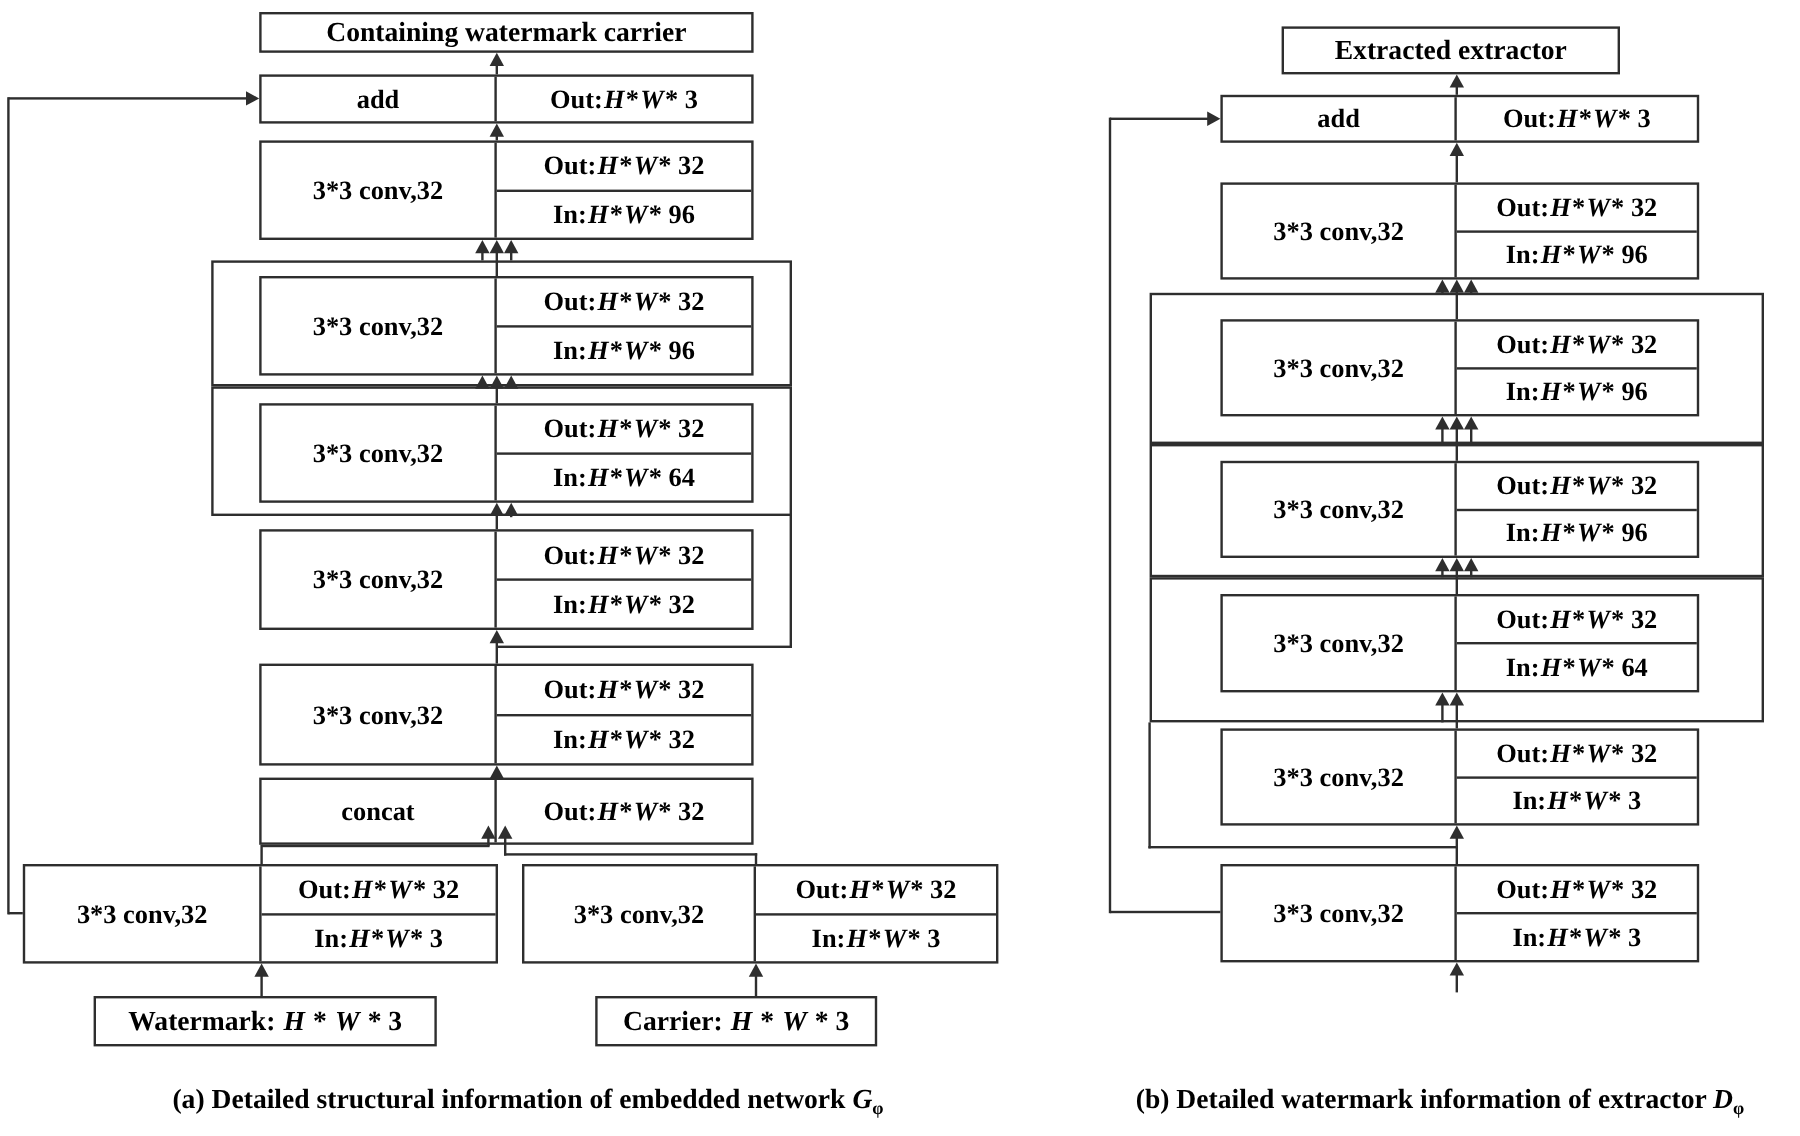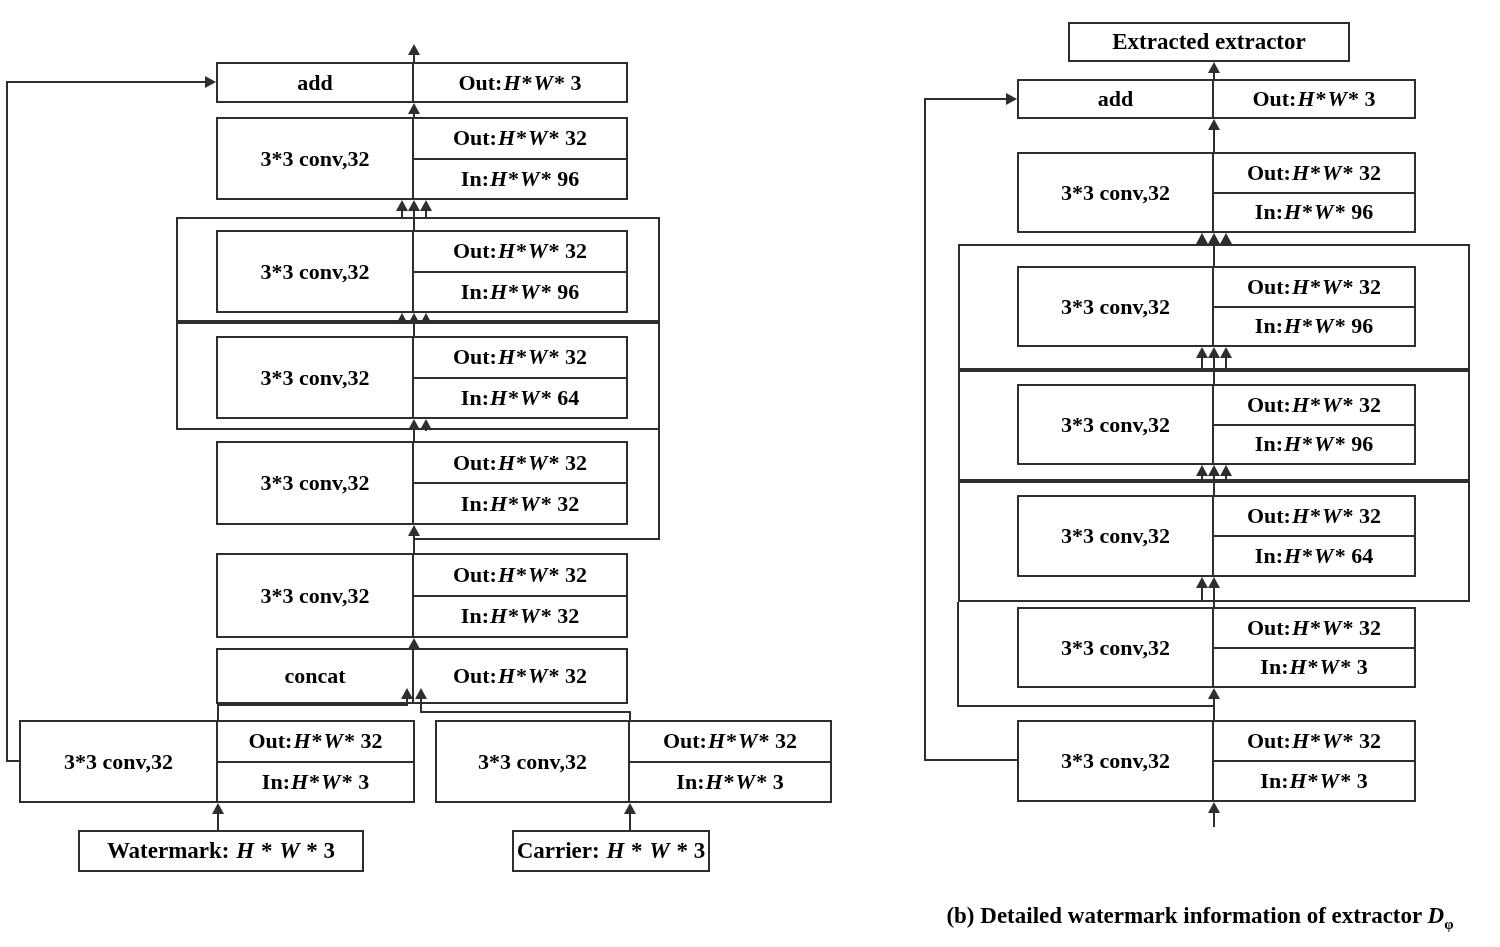--- a/index.html
+++ b/index.html
@@ -32,20 +32,23 @@
 </head>
 <body>
 
 <div class="figure">
 
   <div class="env" style="left:176px;top:217px;width:484px;height:105px"></div>
   <div class="env" style="left:176px;top:322px;width:484px;height:108px"></div>
   <div class="vl" style="left:658px;top:430px;height:110px"></div>
   <div class="hl" style="left:414px;top:538px;width:246px"></div>
 
+  <div class="box plain" style="left:216px;top:10px;width:412px;height:34px">
+    <span class="fmt">Containing watermark carrier</span>
+  </div>
 
   <div class="box" style="left:216px;top:62px;width:412px;height:41px">
     <div class="cell lcell" style="width:196px">add</div>
     <div class="cell fmt" style="flex:1">Out: <i>H</i> * <i>W</i> * 3</div>
   </div>
 
   <div class="box" style="left:216px;top:117px;width:412px;height:83px">
     <div class="cell lcell" style="width:196px">3*3 conv,32</div>
     <div class="col">
         <div class="cell topc fmt">Out: <i>H</i> * <i>W</i> * 32</div>
@@ -97,21 +100,21 @@
     <div class="cell lcell" style="width:193px">3*3 conv,32</div>
     <div class="col">
         <div class="cell topc fmt">Out: <i>H</i> * <i>W</i> * 32</div>
         <div class="cell fmt">In: <i>H</i> * <i>W</i> * 3</div>
       </div>
   </div>
 
   <div class="box plain" style="left:78px;top:830px;width:286px;height:42px">
     <span class="fmt">Watermark: <i>H</i> * <i>W</i> * 3</span>
   </div>
-  <div class="box plain" style="left:512px;top:830px;width:198px;height:42px">
+  <div class="box plain" style="left:496px;top:830px;width:235px;height:42px">
     <span class="fmt">Carrier: <i>H</i> * <i>W</i> * 3</span>
   </div>
 
   <div class="ah" style="left:408px;top:44px"></div>
     <div class="vl" style="left:413px;top:53px;height:9px"></div>
   <div class="ah" style="left:408px;top:103px"></div>
     <div class="vl" style="left:413px;top:112px;height:5px"></div>
 
   <div class="ah" style="left:408px;top:200px"></div>
     <div class="vl" style="left:413px;top:209px;height:21px"></div>
@@ -148,20 +151,23 @@
   <div class="ah" style="left:212px;top:803px"></div>
     <div class="vl" style="left:217px;top:812px;height:18px"></div>
   <div class="ah" style="left:624px;top:803px"></div>
     <div class="vl" style="left:629px;top:812px;height:18px"></div>
 
   <div class="hl" style="left:7px;top:81px;width:200px"></div>
   <div class="ar" style="left:205px;top:76px"></div>
   <div class="vl" style="left:6px;top:81px;height:681px"></div>
   <div class="hl" style="left:7px;top:760px;width:12px"></div>
 
+  <div class="caption" style="left:60px;top:903px;width:760px">
+    <span>(a) Detailed structural information of embedded network </span><span class="sym">G</span><sub>φ</sub>
+  </div>
 
   <div class="env" style="left:958px;top:244px;width:512px;height:126px"></div>
   <div class="env" style="left:958px;top:370px;width:512px;height:111px"></div>
   <div class="env" style="left:958px;top:481px;width:512px;height:121px"></div>
   <div class="vl" style="left:957px;top:602px;height:105px"></div>
   <div class="hl" style="left:957px;top:705px;width:258px"></div>
 
   <div class="box plain" style="left:1068px;top:22px;width:282px;height:40px">
     <span class="fmt">Extracted extractor</span>
   </div>

